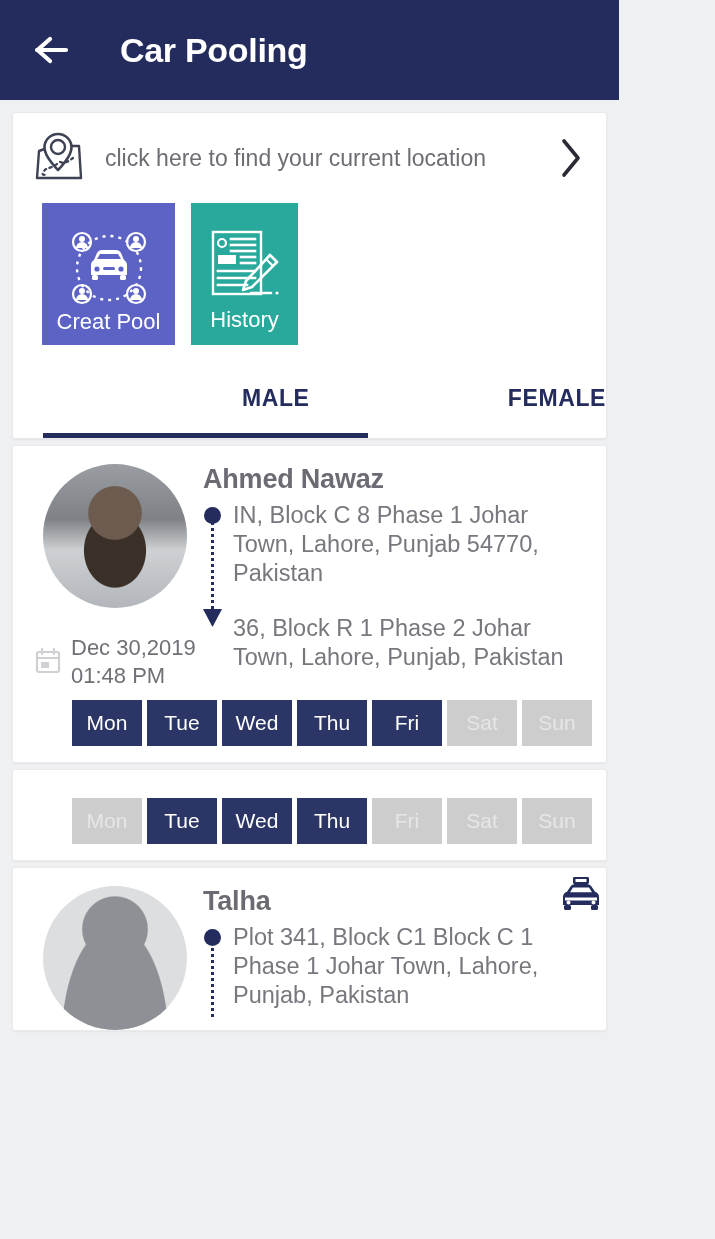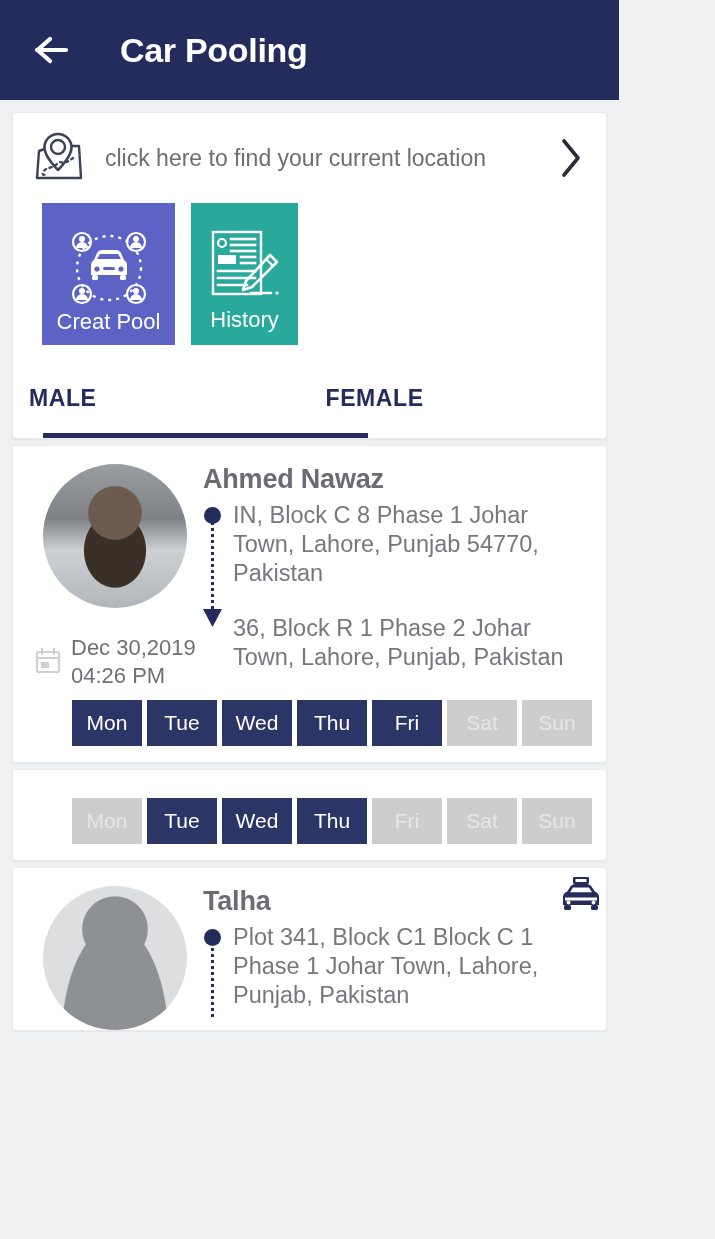--- a/index.html
+++ b/index.html
@@ -100,26 +100,26 @@
   }
 
   
   .tabs {
     display: flex;
     margin-top: 26px;
     position: relative;
   }
   .tab {
     flex: 1 1 50%;
-    text-align: left;
+    text-align: right;
     font-size: 23px;
     font-weight: bold;
     letter-spacing: 0.6px;
     color: #232c5c;
-    padding: 14px 0 26px 16px;
+    padding: 14px 0 26px 0;
     cursor: pointer;
   }
   .tab-indicator {
     position: absolute;
     left: 30px;
     bottom: 0;
     width: 325px;
     height: 5px;
     background: #232c5c;
   }
@@ -374,21 +374,21 @@
         <div class="datetime">
           <span class="cal-icon">
             <svg width="26" height="26" viewBox="0 0 26 26">
               <rect x="2" y="4" width="22" height="20" rx="2" fill="none" stroke="#cfcfd4" stroke-width="2.2"></rect>
               <line x1="2" y1="10" x2="24" y2="10" stroke="#cfcfd4" stroke-width="2.2"></line>
               <line x1="7" y1="1" x2="7" y2="6" stroke="#cfcfd4" stroke-width="2.2" stroke-linecap="round"></line>
               <line x1="19" y1="1" x2="19" y2="6" stroke="#cfcfd4" stroke-width="2.2" stroke-linecap="round"></line>
               <rect x="6" y="14" width="8" height="6" fill="#cfcfd4"></rect>
             </svg>
           </span>
-          <span class="datetime-text"><span>Dec 30,2019</span><br><span>04:26 PM</span></span>
+          <span class="datetime-text"><span>Dec 30,2019</span><br><span>01:48 PM</span></span>
         </div>
       </div>
 
       <div class="info-col">
         <div class="person-name">Ahmed Nawaz</div>
         <div class="route">
           <div class="route-line" style="top:14px; height:94px;"></div>
           <div class="route-dot"></div>
           <div class="route-arrow" style="top:108px;"></div>
           <div class="addr">IN, Block C 8 Phase 1 Johar Town, Lahore, Punjab 54770, Pakistan</div>

